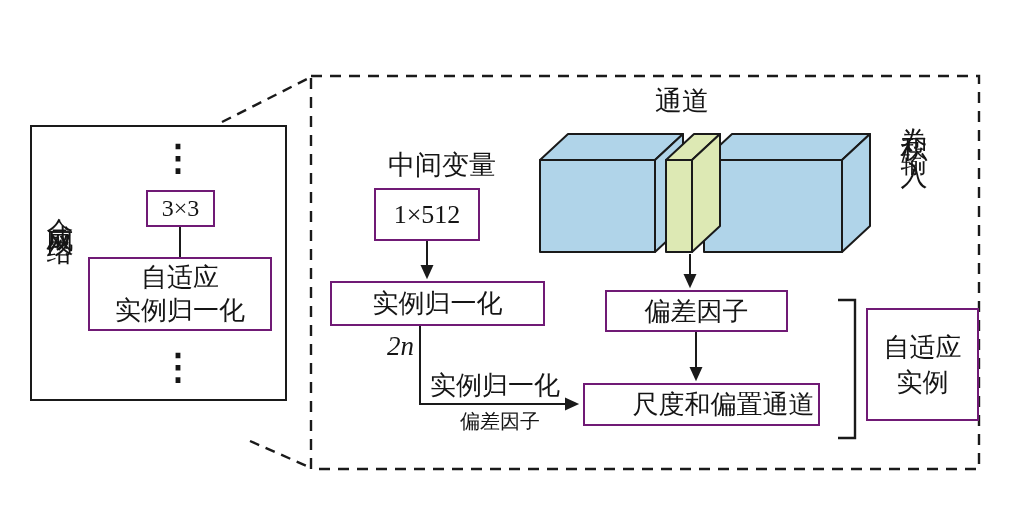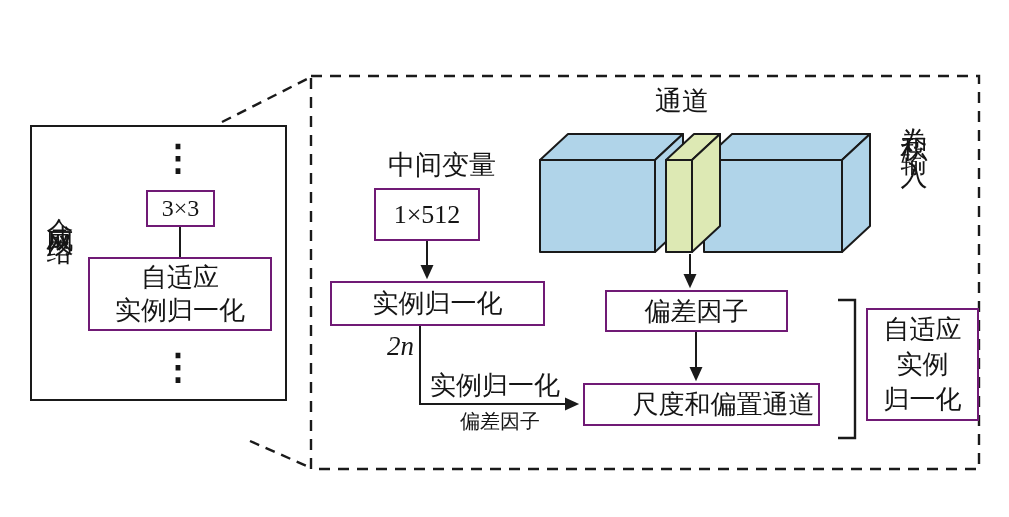--- a/index.html
+++ b/index.html
@@ -112,16 +112,15 @@
     <span>偏差因子</span>
   </div>
 
   <div class="box" style="left:583px;top:383px;width:237px;height:43px;font-size:26px;padding-left:44px;">
     <span>尺度和偏置通道</span>
   </div>
 
   <div class="box" style="left:866px;top:308px;width:113px;height:113px;font-size:26px;line-height:35px;">
     <span>自适应</span>
     <span>实例</span>
-    <span>归一化</span>
   </div>
 
 </div>
 
 </body></html>

